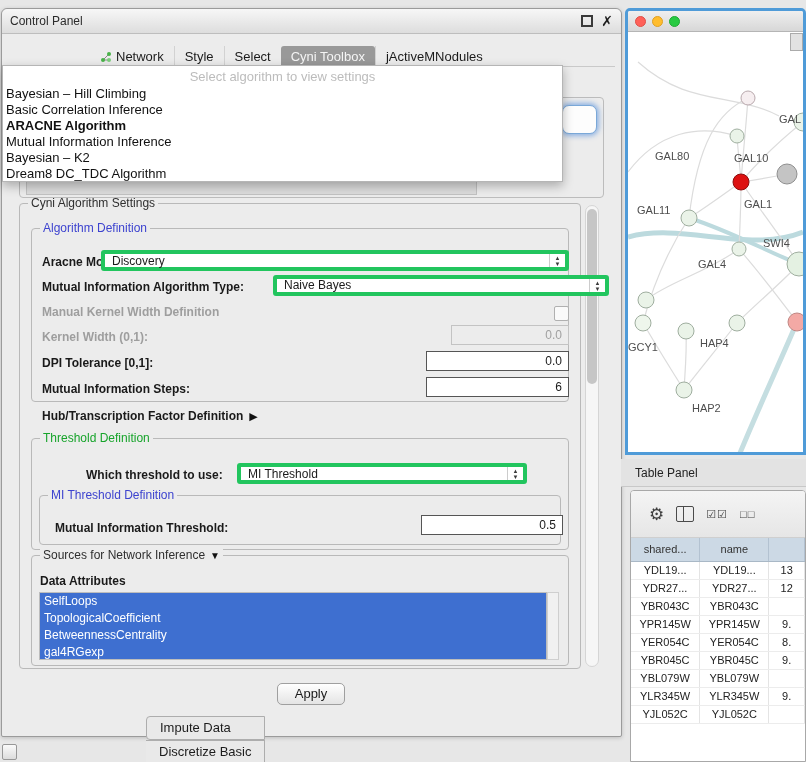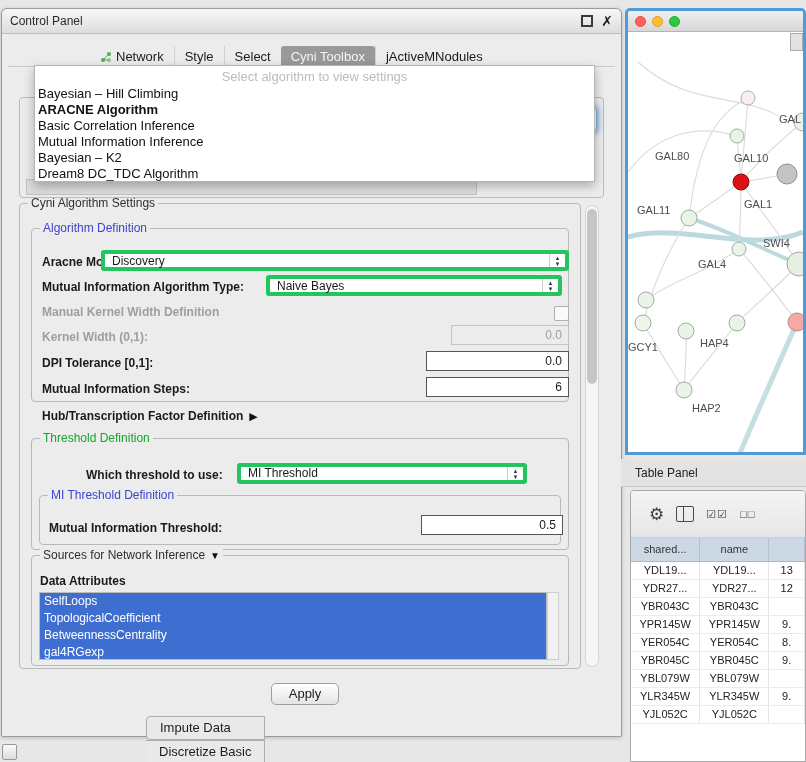--- a/index.html
+++ b/index.html
@@ -28,21 +28,21 @@
   
   .ghost-group{position:absolute;left:17px;top:88px;width:583px;height:99px;
       border:1px solid #bcbcbc;border-radius:4px;z-index:5;}
   .ghost-field{position:absolute;left:24px;top:170px;width:449px;height:14px;
       background:#dcdcdc;border:1px solid #c2c2c2;z-index:6;}
   .help-btn{position:absolute;left:560px;top:96px;width:33px;height:27px;background:#fdfdfd;
       border:1px solid #7aa8d8;border-radius:7px;z-index:10;
       box-shadow:0 0 5px 2px rgba(80,140,220,.6);}
 
   
-  .algo-popup{position:absolute;left:32px;top:56px;width:561px;height:117px;background:#ffffff;
+  .algo-popup{position:absolute;left:0;top:56px;width:561px;height:117px;background:#ffffff;
       border:1px solid #b5b5b5;box-shadow:0 4px 10px rgba(0,0,0,.28);z-index:50;padding-top:2px;box-sizing:border-box;}
   .algo-placeholder{text-align:center;color:#bcbcbc;height:18px;line-height:18px;font-size:13px;}
   .algo-item{height:16px;line-height:16px;padding-left:3px;font-size:13px;color:#111;white-space:nowrap;}
   .algo-item.bold{font-weight:bold;}
 
   
   .group{position:absolute;border:1px solid #b9b9b9;border-radius:4px;}
   .group-title{position:absolute;top:-8px;left:8px;background:#ececec;padding:0 3px;font-size:12px;color:#2f2f2f;white-space:nowrap;}
   .group-title.blue{color:#3d43cf;}
   .group-title.green{color:#17a42b;}
@@ -71,21 +71,21 @@
       border:1px solid #bdbdbd;overflow:hidden;box-sizing:border-box;}
   .attr-item{height:17px;line-height:17px;padding-left:4px;background:#3e6fd0;color:#ffffff;font-size:12px;}
   .attr-scroll{position:absolute;left:545px;top:583px;width:12px;height:68px;background:#f1f1f1;
       border:1px solid #cfcfcf;box-sizing:border-box;}
 
   
   .v-scroll{position:absolute;left:583px;top:196px;width:14px;height:462px;background:#f6f6f6;
       border:1px solid #d5d5d5;border-radius:7px;box-sizing:border-box;}
   .v-thumb{position:absolute;left:1px;top:3px;width:10px;height:175px;background:#c6c6c6;border-radius:5px;}
 
-  .apply-btn{position:absolute;left:269px;top:674px;width:68px;height:22px;
+  .apply-btn{position:absolute;left:275px;top:674px;width:68px;height:22px;
       background:linear-gradient(#ffffff,#e4e4e4);border:1px solid #9f9f9f;border-radius:5px;
       font-size:13px;text-align:center;line-height:20px;box-sizing:border-box;}
 
   .btabs{position:absolute;left:144px;top:707px;display:flex;height:22px;font-size:13px;flex-direction:column;}
   .btab{line-height:22px;padding:0 13px;background:#e9e9e9;border:1px solid #adadad;border-left:none;color:#1c1c1c;}
   .btab:first-child{border-left:1px solid #adadad;border-radius:4px 0 0 4px;}
   .btab:last-child{border-radius:0 4px 4px 0;}
   .btab.active{background:#8e8e8e;color:#ffffff;}
 
   
@@ -161,22 +161,22 @@
         </div>
     </div>
 
     <div class="ghost-group"></div>
     <div class="ghost-field"></div>
     <div class="help-btn"></div>
 
     <div class="algo-popup">
       <div class="algo-placeholder">Select algorithm to view settings</div>
       <div class="algo-item">Bayesian – Hill Climbing</div>
+      <div class="algo-item">Basic Correlation Inference</div>
       <div class="algo-item bold">ARACNE Algorithm</div>
-      <div class="algo-item">Basic Correlation Inference</div>
       <div class="algo-item">Mutual Information Inference</div>
       <div class="algo-item">Bayesian – K2</div>
       <div class="algo-item">Dream8 DC_TDC Algorithm</div>
     </div>
 
     <div class="group" style="left:17px;top:194px;width:560px;height:464px;">
       <span class="group-title">Cyni Algorithm Settings</span>
     </div>
     <div class="v-scroll">
       <div class="v-thumb"></div>
@@ -184,47 +184,47 @@
 
     <div class="group" style="left:29px;top:219px;width:536px;height:172px;">
       <span class="group-title blue">Algorithm Definition</span>
     </div>
     <span class="flabel" style="left:40px;top:246px;">Aracne Mode:</span>
     <div class="combo" style="left:99px;top:241px;width:468px;">
       <span class="val">Discovery</span>
       <span class="arrows"></span>
     </div>
     <span class="flabel" style="left:40px;top:271px;">Mutual Information Algorithm Type:</span>
-    <div class="combo" style="left:264px;top:266px;width:296px;">
+    <div class="combo" style="left:271px;top:266px;width:336px;align-items:flex-end;">
       <span class="val">Naive Bayes</span>
       <span class="arrows"></span>
     </div>
     <span class="flabel disabled" style="left:40px;top:296px;">Manual Kernel Width Definition</span>
     <span class="cbox" style="left:552px;top:297px;"></span>
     <span class="flabel disabled" style="left:40px;top:321px;">Kernel Width (0,1):</span>
     <div class="tfield disabled" style="left:449px;top:316px;width:118px;">0.0</div>
     <span class="flabel" style="left:40px;top:347px;">DPI Tolerance [0,1]:</span>
     <div class="tfield" style="left:424px;top:342px;width:143px;">0.0</div>
     <span class="flabel" style="left:40px;top:373px;">Mutual Information Steps:</span>
     <div class="tfield" style="left:424px;top:368px;width:143px;">6</div>
 
     <span class="flabel tri-right" style="left:40px;top:400px;"><span>Hub/Transcription Factor Definition</span></span>
 
     <div class="group" style="left:29px;top:429px;width:536px;height:110px;">
       <span class="group-title green">Threshold Definition</span>
     </div>
     <span class="flabel" style="left:84px;top:459px;">Which threshold to use:</span>
-    <div class="combo" style="left:235px;top:454px;width:290px;align-items:flex-end;">
+    <div class="combo" style="left:235px;top:454px;width:290px;">
       <span class="val">MI Threshold</span>
       <span class="arrows"></span>
     </div>
     <div class="group" style="left:37px;top:486px;width:520px;height:48px;">
       <span class="group-title blue">MI Threshold Definition</span>
     </div>
-    <span class="flabel" style="left:47px;top:512px;">Mutual Information Threshold:</span>
+    <span class="flabel" style="left:53px;top:512px;">Mutual Information Threshold:</span>
     <div class="tfield" style="left:419px;top:506px;width:142px;">0.5</div>
 
     <div class="group" style="left:29px;top:546px;width:536px;height:109px;">
       <span class="group-title tri-down"><span>Sources for Network Inference</span></span>
     </div>
     <span class="flabel" style="left:38px;top:565px;">Data Attributes</span>
     <div class="attr-list">
       <div class="attr-item">SelfLoops</div>
       <div class="attr-item">TopologicalCoefficient</div>
       <div class="attr-item">BetweennessCentrality</div>

